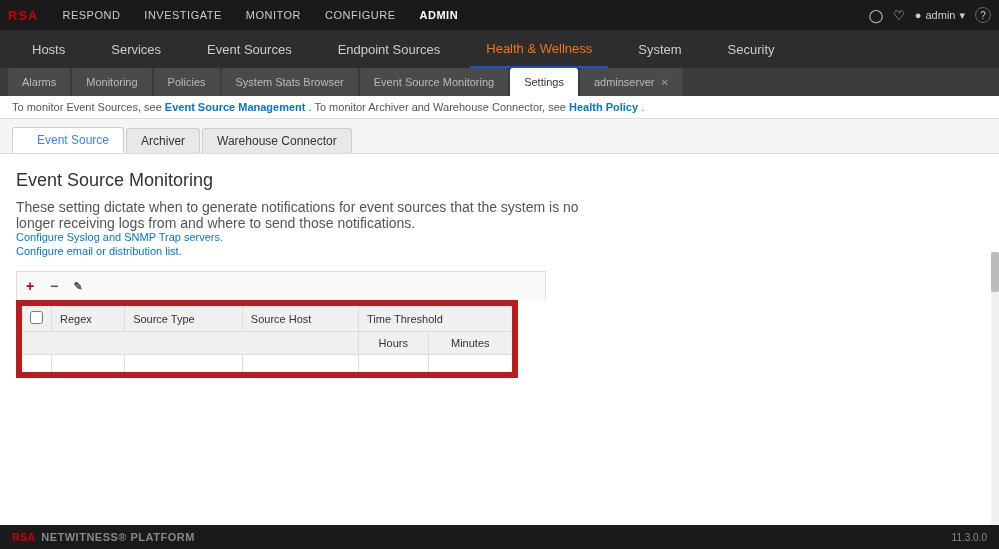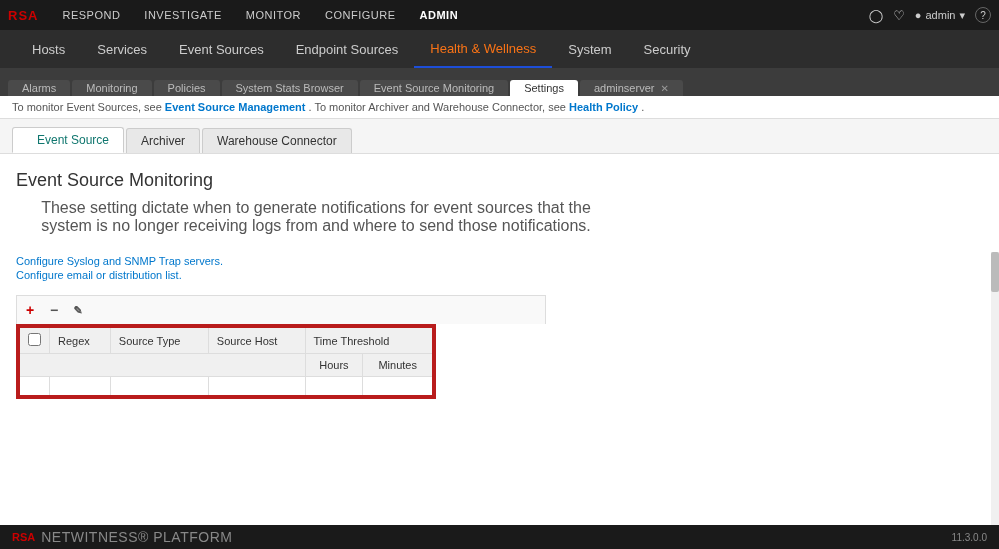--- a/index.html
+++ b/index.html
@@ -70,21 +70,21 @@
       cursor: pointer;
     }
 
     
     .second-nav {
       background: #2d2d2d;
       display: flex;
       align-items: center;
       height: 38px;
       padding: 0 16px;
-      gap: 0;
+      gap: 14px;
     }
     .second-nav-item {
       color: #ccc;
       font-size: 13px;
       padding: 0 16px;
       height: 38px;
       display: flex;
       align-items: center;
       cursor: pointer;
     }
@@ -95,21 +95,21 @@
       background: #3c3c3c;
       display: flex;
       align-items: flex-end;
       height: 28px;
       padding: 0 8px;
     }
     .tab {
       color: #bbb;
       font-size: 11px;
       padding: 0 14px;
-      height: 16px;
+      height: 28px;
       display: flex;
       align-items: center;
       cursor: pointer;
       background: #4a4a4a;
       border-radius: 3px 3px 0 0;
       margin-right: 2px;
     }
     .tab.active {
       background: #fff;
       color: #333;
@@ -149,44 +149,43 @@
       color: #333;
       cursor: pointer;
       background: #e8e8e8;
       border: 1px solid #ccc;
       border-bottom: none;
       border-radius: 3px 3px 0 0;
     }
     .sub-tab.active {
       background: #fff;
       border-bottom: 1px solid #fff;
-      color: #0f766e;
+      color: #3b82f6;
       padding-left: 24px;
     }
 
     
     .main-content {
       flex: 1;
       background: #fff;
       padding: 16px 16px;
       overflow-y: auto;
       position: relative;
     }
     .page-title {
       font-size: 18px;
       font-weight: normal;
       color: #333;
       margin-bottom: 8px;
     }
     .page-description {
-      font-size: 16px;
+      font-size: 14px;
       color: #555;
-      margin-bottom: 20px;
+      margin-bottom: 0;
       max-width: 600px;
-      text-align: center;
     }
     .config-links {
       margin-bottom: 14px;
     }
     .config-links a {
       display: block;
       color: #0077cc;
       font-size: 11px;
       text-decoration: none;
       margin-bottom: 2px;
@@ -213,24 +212,24 @@
       cursor: pointer;
       color: #cc0000;
       font-size: 14px;
       font-weight: bold;
     }
     .toolbar-btn.minus { color: #555; }
     .toolbar-btn.edit { color: #555; font-size: 11px; }
 
     
     .data-table {
-      width: 420px;
+      width: 502px;
       border-collapse: collapse;
       font-size: 11px;
-      border: 4px solid #b91c1c;
+      border: 6px solid #b91c1c;
     }
     .data-table th {
       background: #f0f0f0;
       border: 1px solid #ddd;
       padding: 5px 8px;
       text-align: left;
       font-weight: normal;
       color: #333;
     }
     .data-table td {
@@ -282,23 +281,24 @@
       align-items: center;
       gap: 6px;
     }
     .footer-rsa {
       color: #cc0000;
       font-weight: bold;
       font-size: 11px;
     }
     .footer-product {
       color: #888;
-      font-size: 14px;
+      font-size: 11px;
       letter-spacing: 0.5px;
       text-transform: uppercase;
+      font-weight: bold;
     }
     .footer-version {
       color: #888;
       font-size: 10px;
       margin-left: 41px;
     }
   </style>
 </head>
 <body>
 

